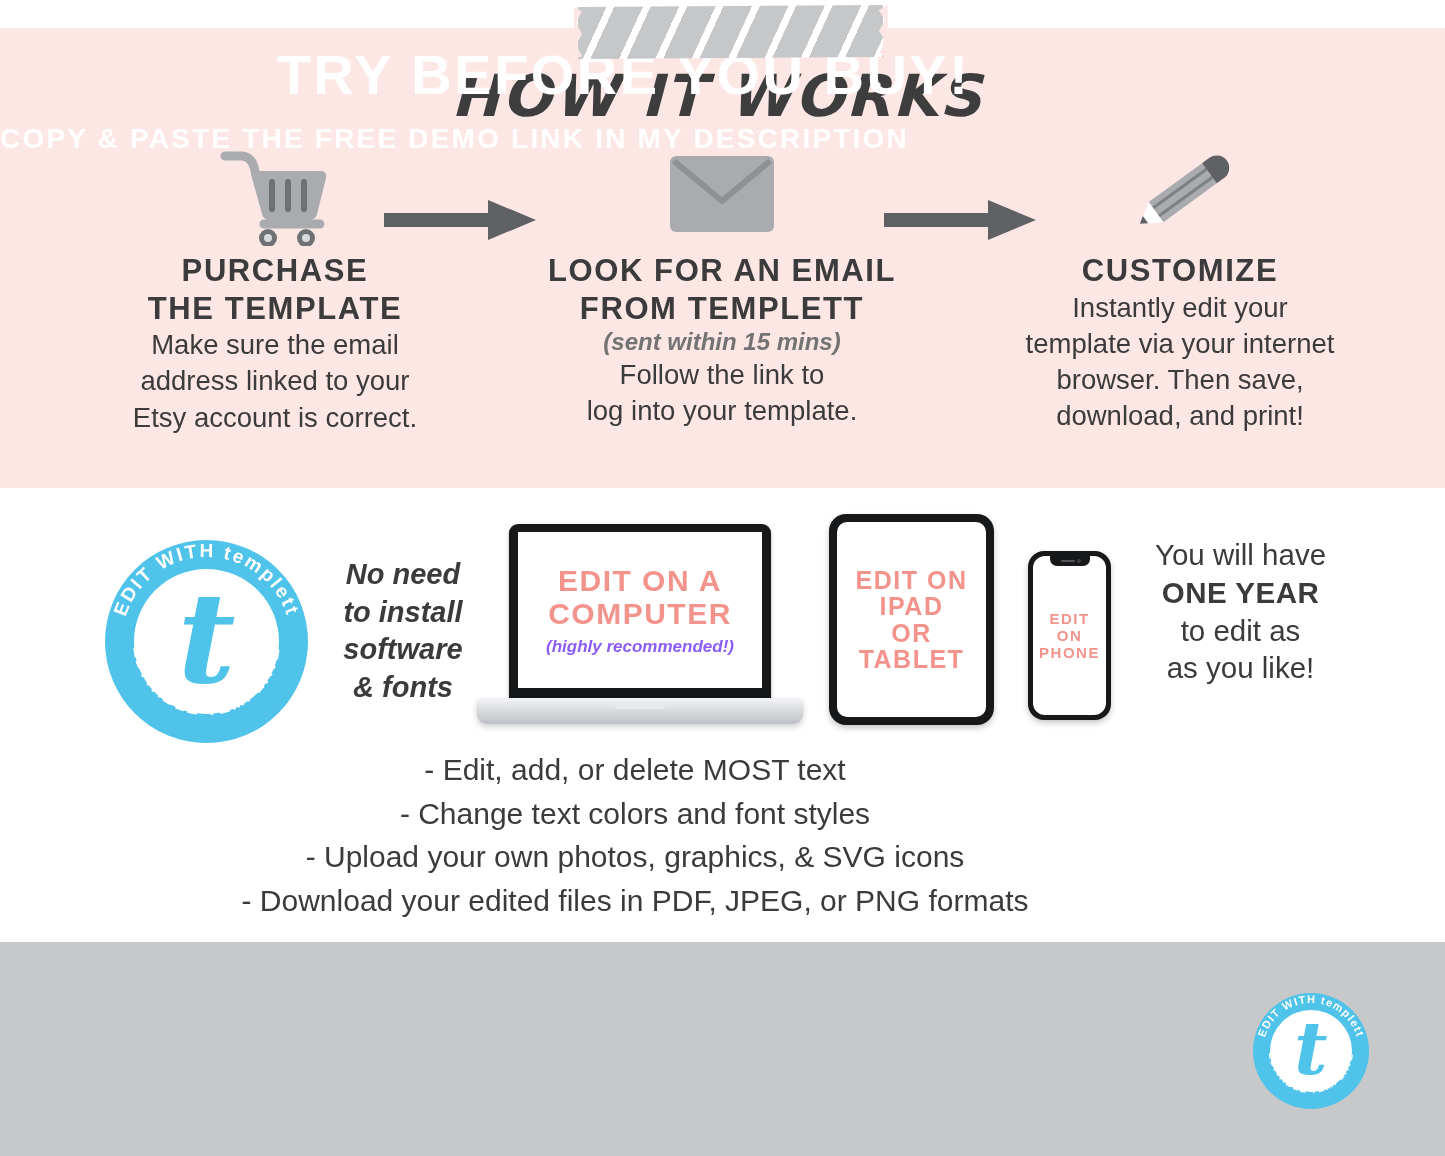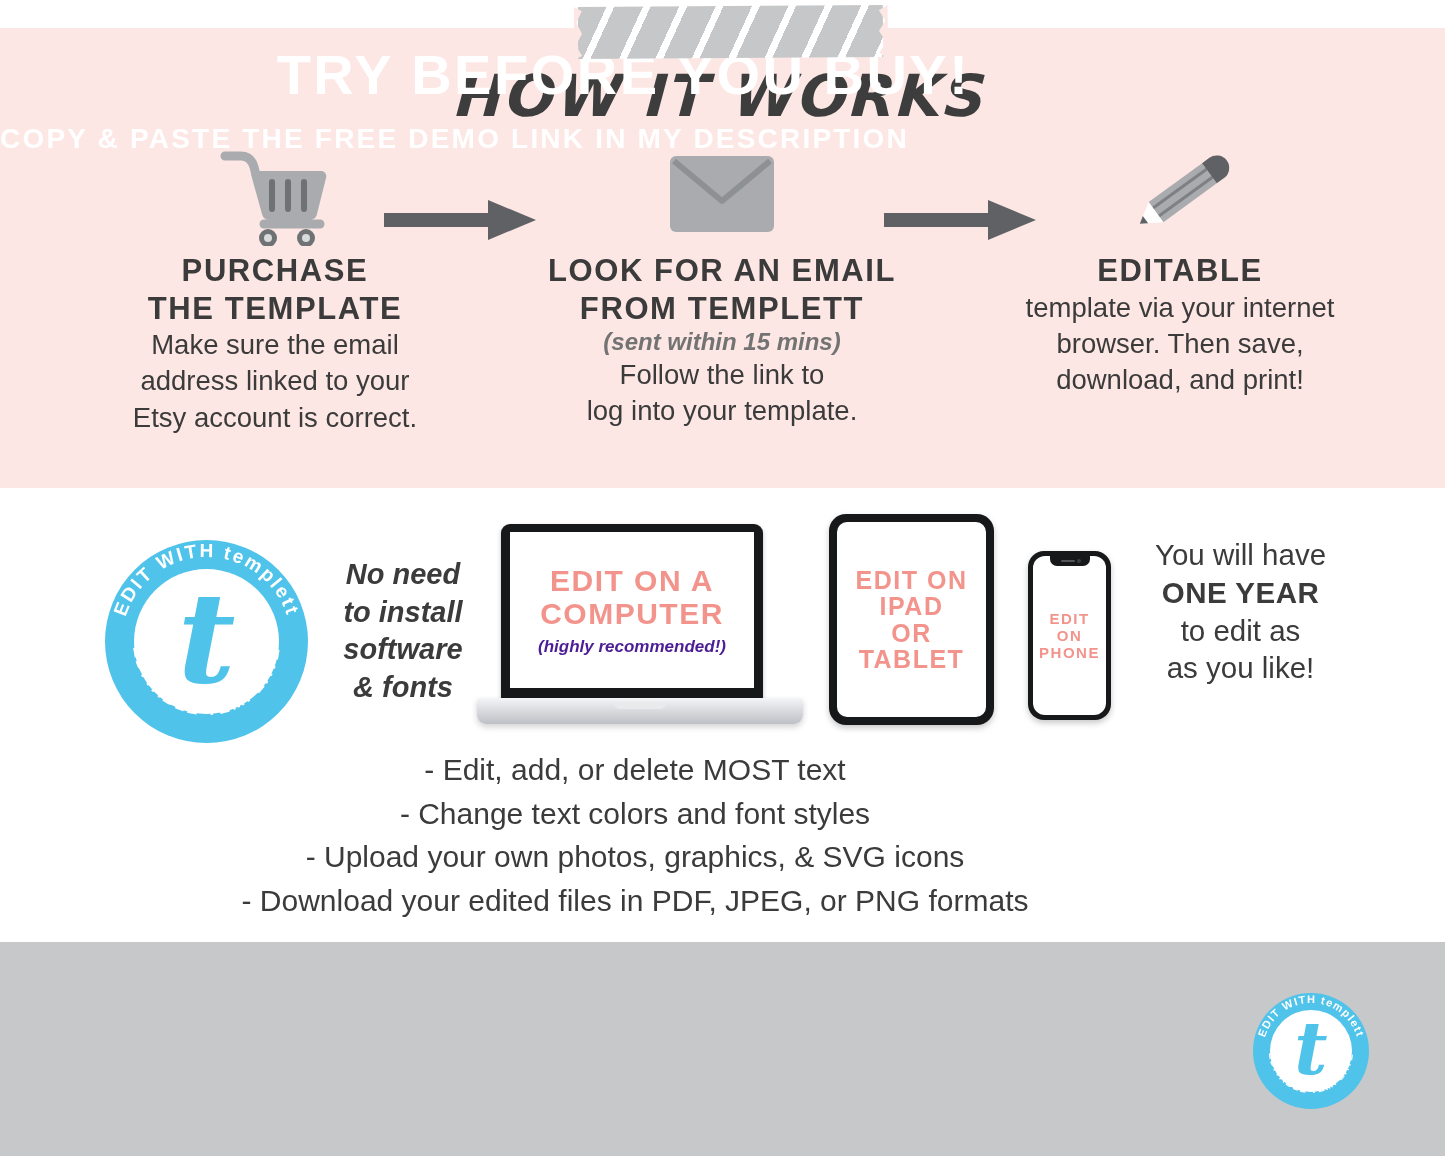--- a/index.html
+++ b/index.html
@@ -102,35 +102,35 @@
 
   #no-need{
     position:absolute;left:328px;top:556px;width:150px;
     font-size:29px;font-weight:bold;font-style:italic;
     color:#3b3b3b;line-height:1.3;text-align:center;
   }
 
   
   #laptop{position:absolute;left:477px;top:524px;width:326px;height:202px;}
   #laptop-lid{
-    position:absolute;left:24px;top:0;width:262px;height:176px;
+    position:absolute;left:32px;top:0;width:262px;height:176px;
     background:#17181a;border-radius:9px 9px 3px 3px;
     box-shadow:0 2px 4px rgba(0,0,0,.25);
   }
   #laptop-screen{
     position:absolute;left:9px;top:8px;width:244px;height:156px;
     background:#ffffff;display:flex;flex-direction:column;
     align-items:center;justify-content:center;
   }
   .dev-head{
     color:#f3948c;font-weight:bold;letter-spacing:1.5px;line-height:1.1;
     text-align:center;
   }
   #laptop-sub{
-    font-size:17px;font-style:italic;font-weight:600;color:#4c1d95;
+    font-size:17px;font-style:italic;font-weight:600;color:#8b5cf6;
     margin-top:7px;
   }
   #laptop-base{
     position:absolute;left:0;top:174px;width:326px;height:26px;
     background:linear-gradient(#f4f5f7,#d5d7db 55%,#bdc0c5);
     border-radius:3px 3px 9px 9px;
     box-shadow:0 3px 6px rgba(0,0,0,.18);
   }
   #laptop-notch{
     position:absolute;left:50%;top:4px;transform:translateX(-50%);
@@ -266,23 +266,24 @@
         <rect x="30" y="36" width="66" height="25" fill="#a9abae"></rect>
         <rect x="30" y="42" width="66" height="3" fill="#7d8084"></rect>
         <rect x="30" y="52" width="66" height="3" fill="#7d8084"></rect>
         <path d="M96 36 h9 a12.5 12.5 0 0 1 0 25 h-9 z" fill="#5f6164"></path>
         <path d="M30 36 L10 48.5 L30 61 Z" fill="#ffffff"></path>
         <path d="M17 44 L10 48.5 L17 53 Z" fill="#5f6164"></path>
       </g>
     </svg>
   </div>
   <div class="step-title">
-    <div>EDITABLE</div>
+    <div>CUSTOMIZE</div>
   </div>
   <div class="step-body">
+    <div>Instantly edit your</div>
     <div>template via your internet</div>
     <div>browser. Then save,</div>
     <div>download, and print!</div>
   </div>
 </div>
 
 <div id="white-section"></div>
 
 <div class="badge" id="badge-main">
   <div class="inner"></div>

